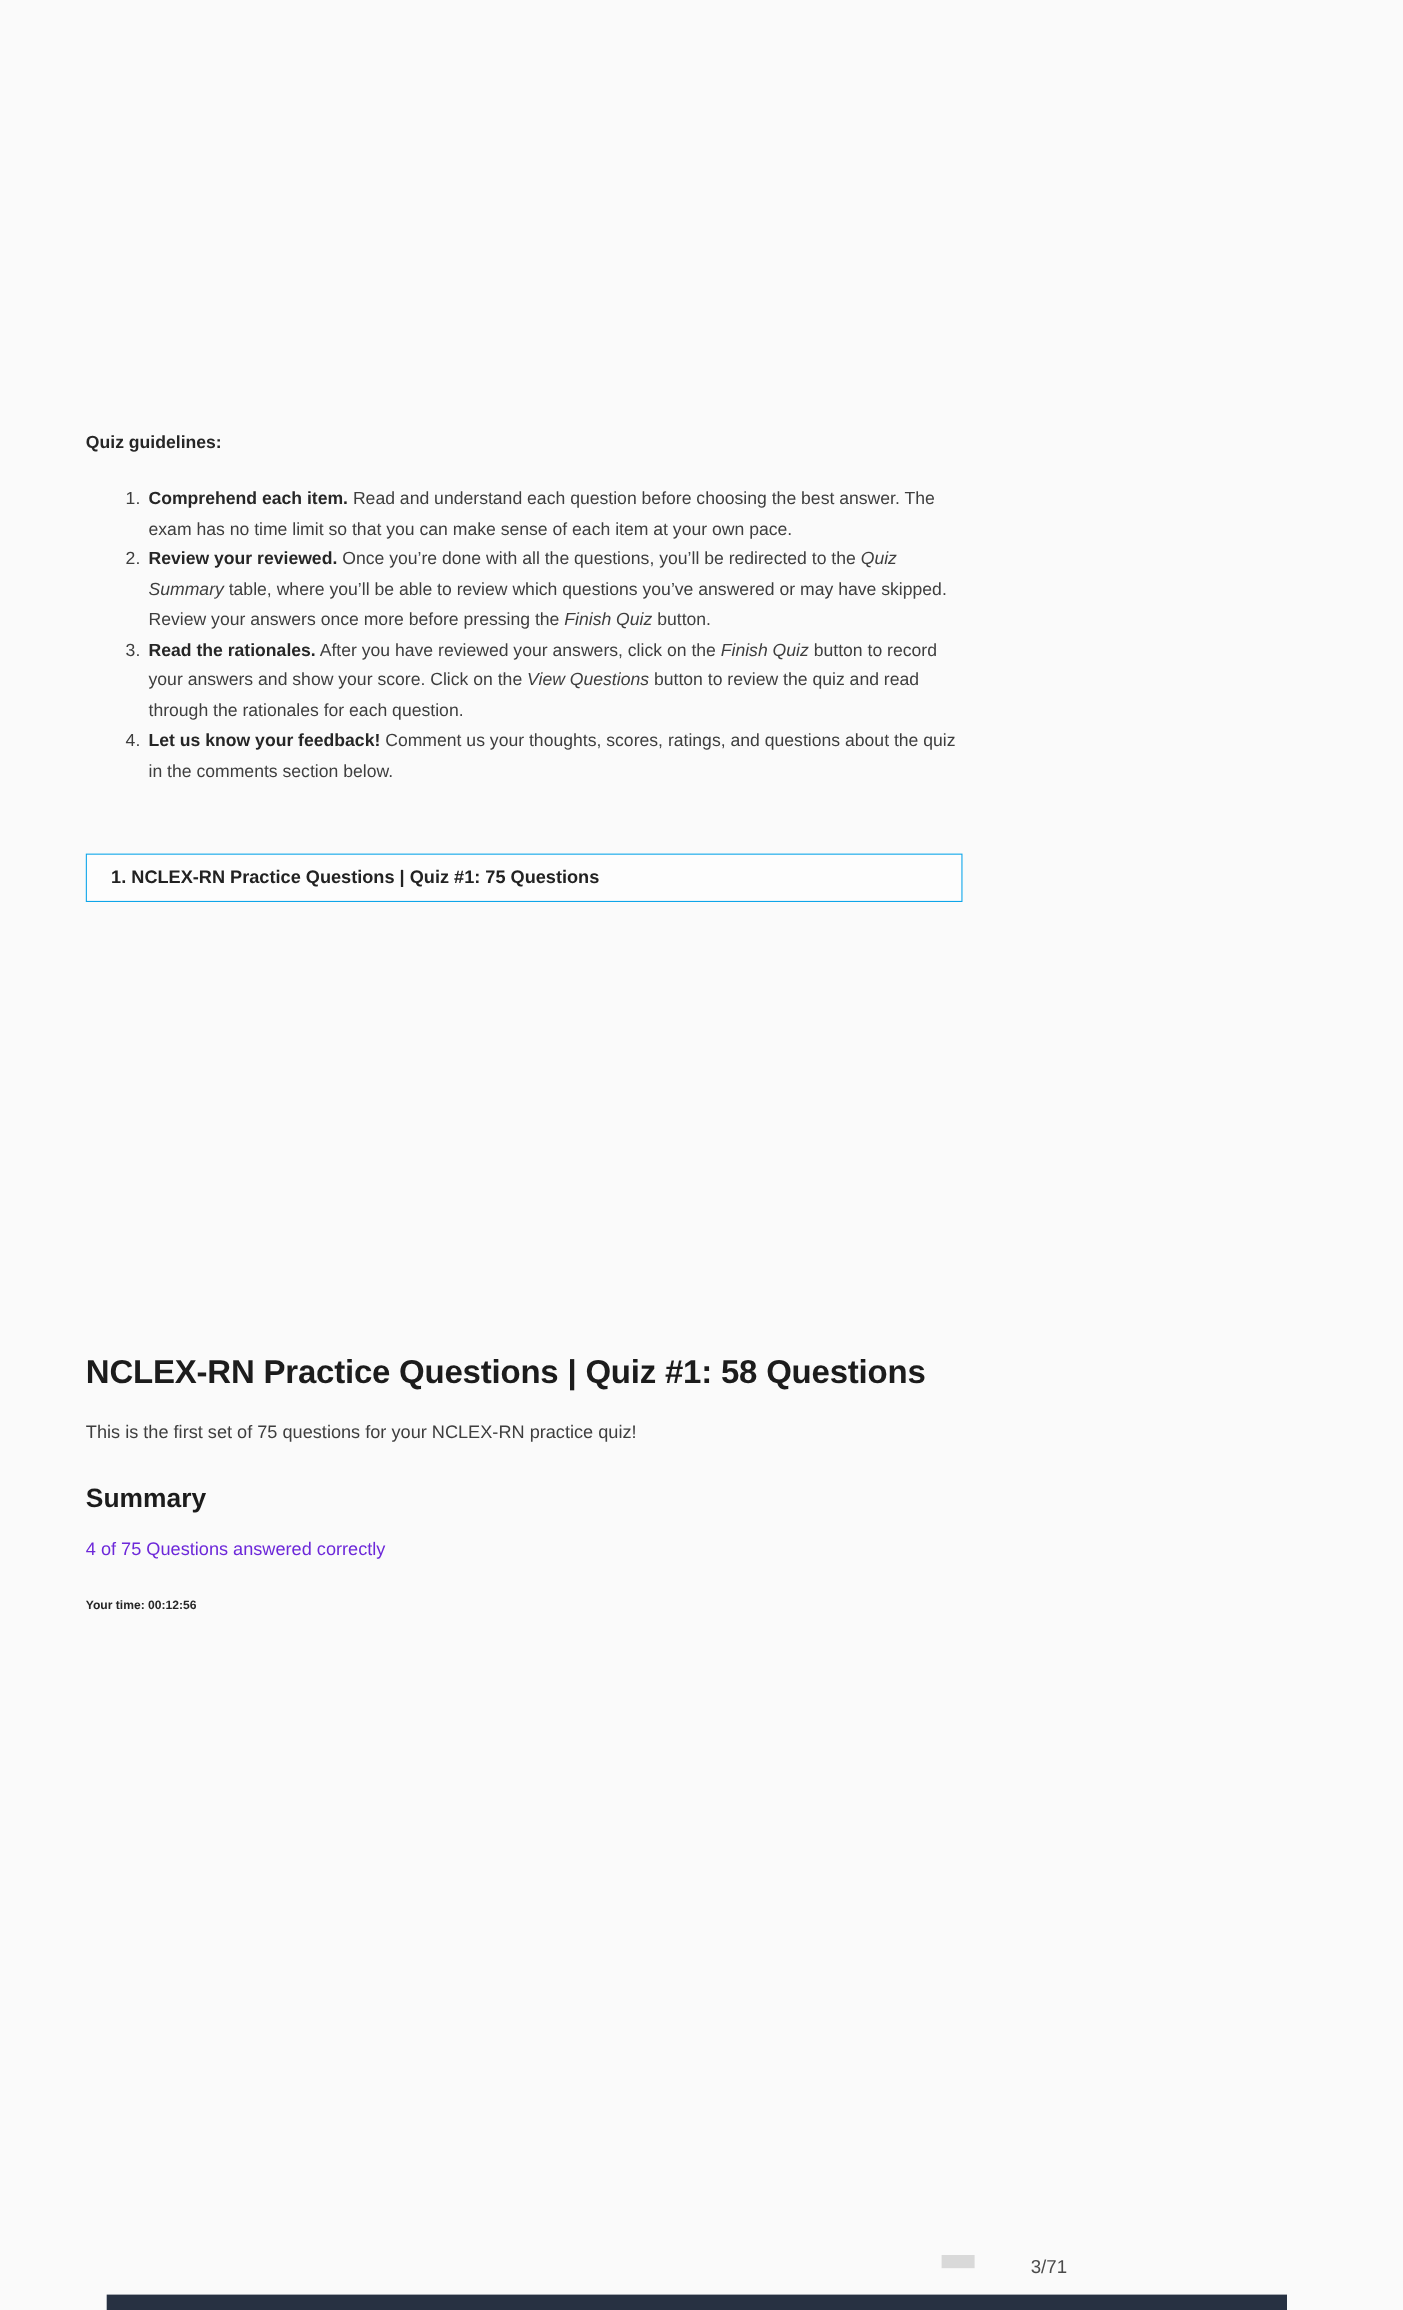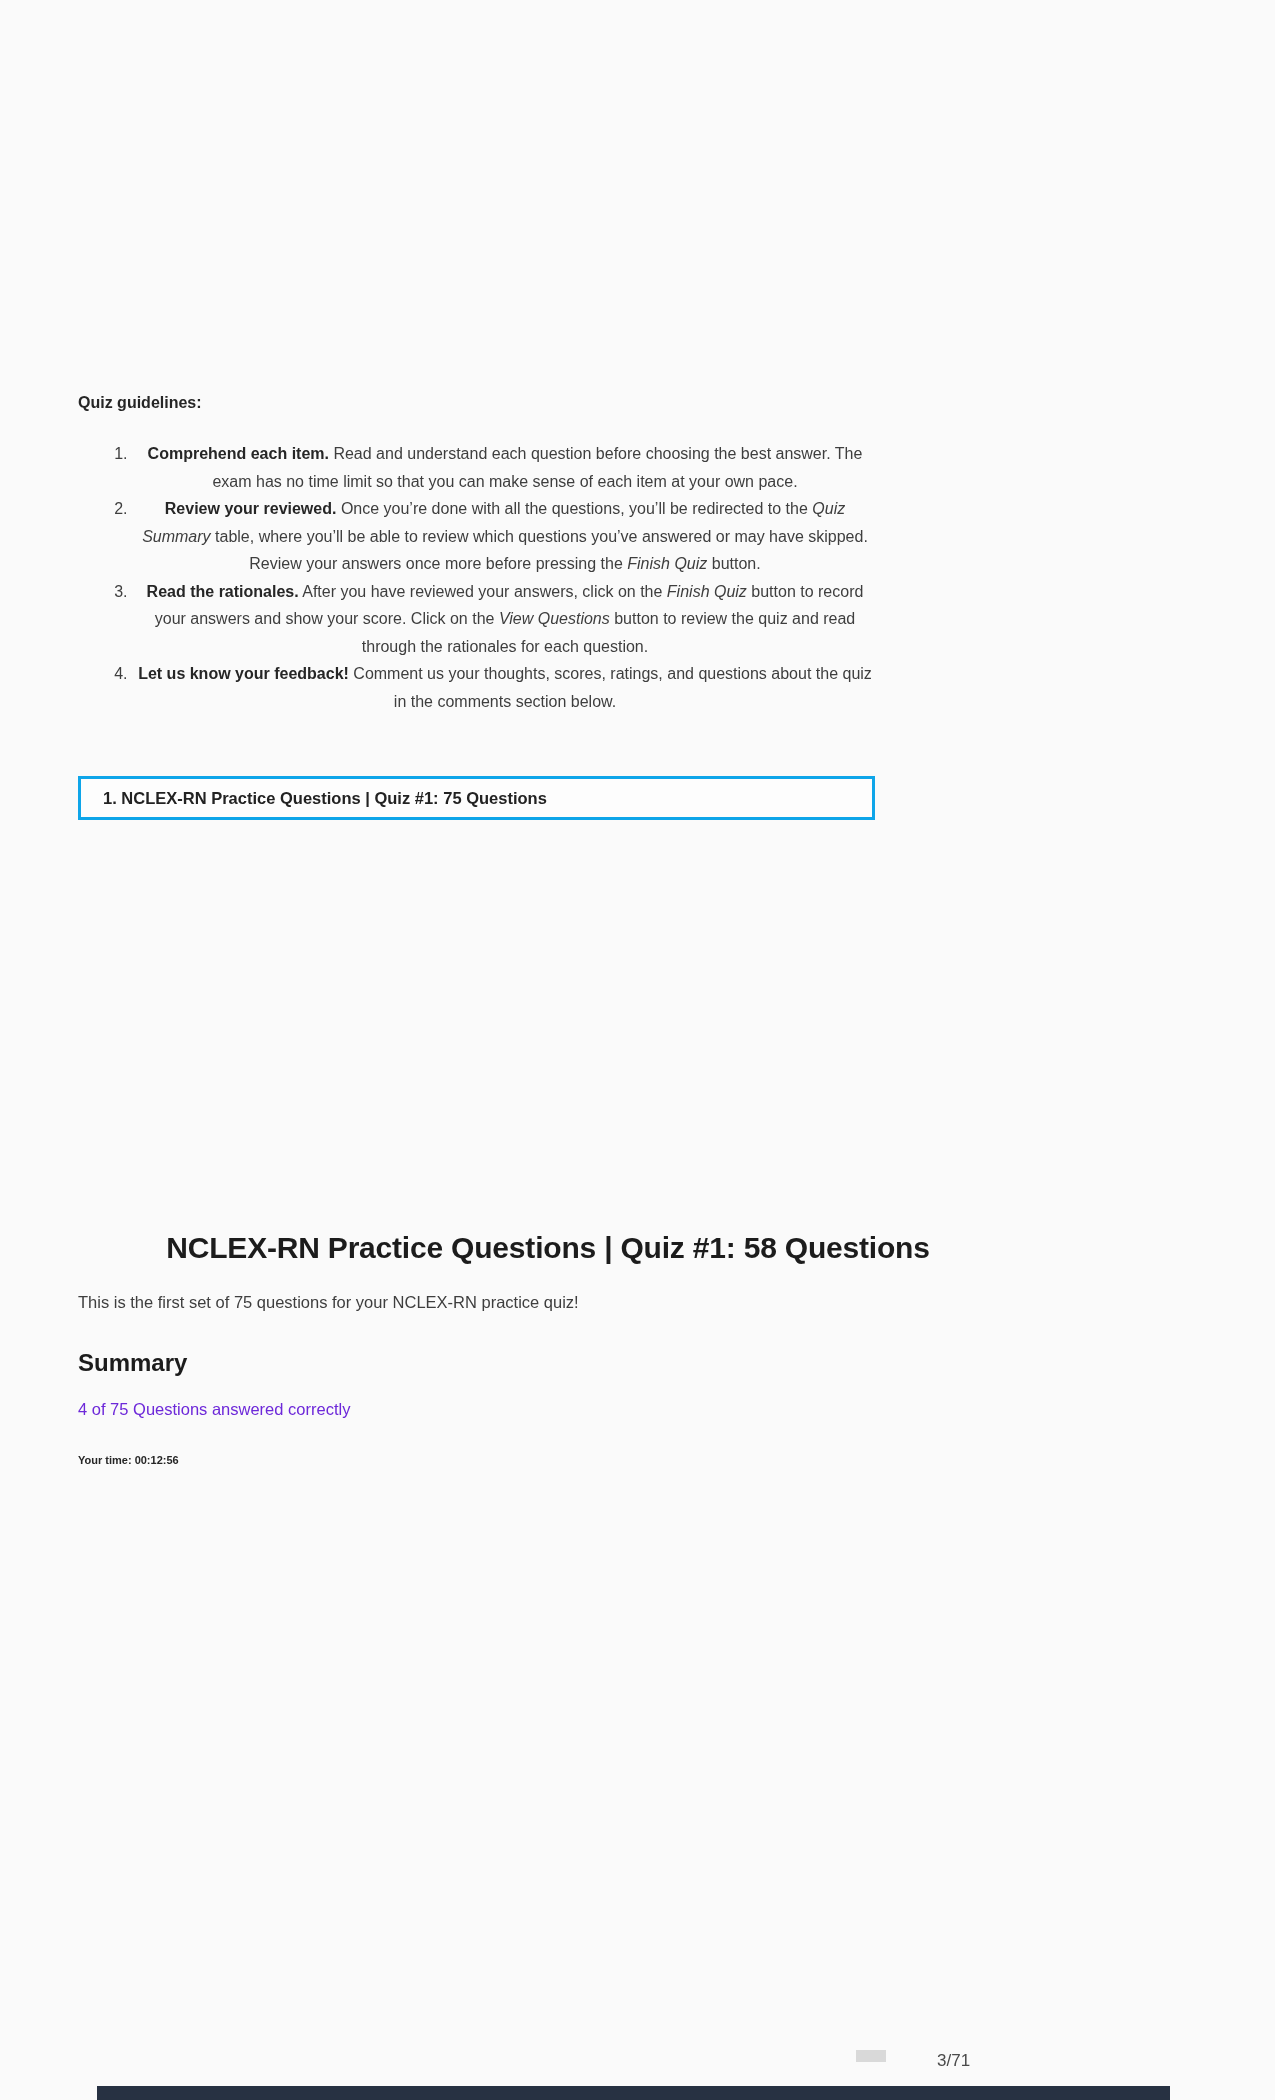--- a/index.html
+++ b/index.html
@@ -1,15 +1,15 @@
 <!DOCTYPE html>
 <html><head>
 <meta charset="utf-8">
 <style>
-  * { margin:0; padding:0; box-sizing:border-box;text-align:center; }
+  * { margin:0; padding:0; box-sizing:border-box; }
   html, body { width:1275px; height:2100px; }
   body {
     position:relative;
     background:#fafafa;
     font-family:"Liberation Sans", sans-serif;
     color:#3e3e3e;
     overflow:hidden;
   }
   .abs { position:absolute; }
 
@@ -22,21 +22,21 @@
     font-size:16px; line-height:27.5px; color:#3e3e3e;
   }
   .guidelines-wrap ol { margin:0; padding-left:54px; list-style:decimal; }
   .guidelines-wrap li { padding-left:3px; }
   .seg-b { font-weight:bold; color:#262626; }
   .seg-i { font-style:italic; }
 
   .quiz-box {
     left:78px; top:776px; width:797px; height:44px;
     background:#fdfdfd;
-    border:3px solid #0ea5e9;
+    border:1px solid #0ea5e9;
     display:flex; align-items:center;
     padding:0 22px;
   }
   .quiz-box-label { font-size:16.5px; font-weight:bold; color:#222222; }
 
   .article-title {
     left:78px; top:1230px; width:940px;
     font-size:30px; font-weight:bold; color:#1c1c1c;
     letter-spacing:-0.2px; line-height:1.2;
   }

